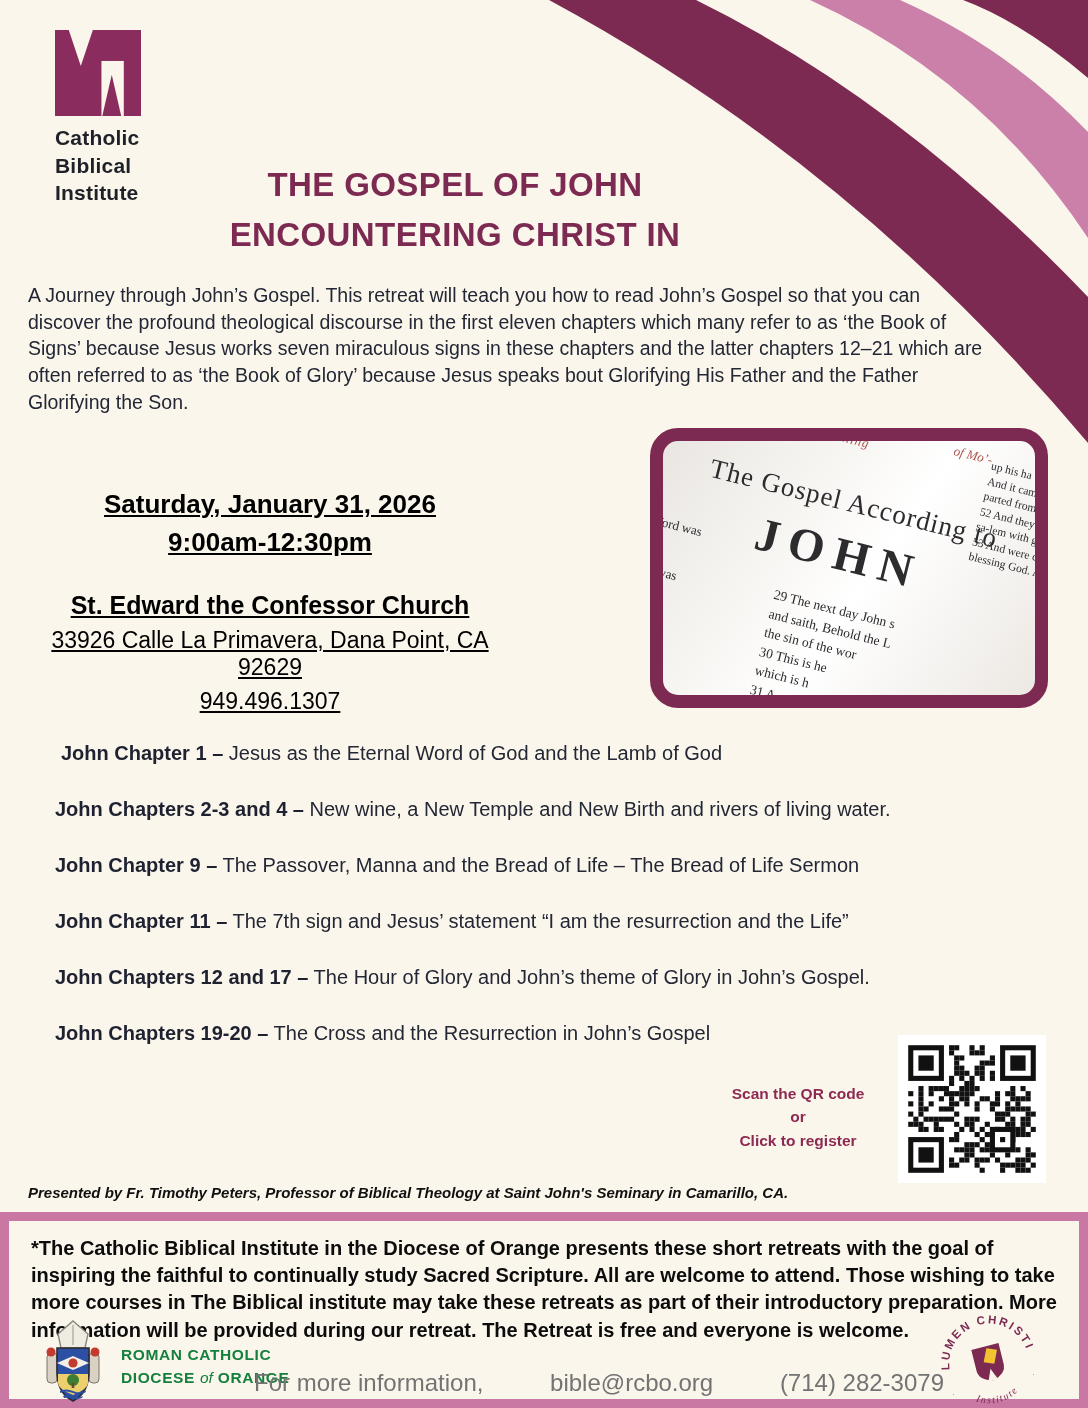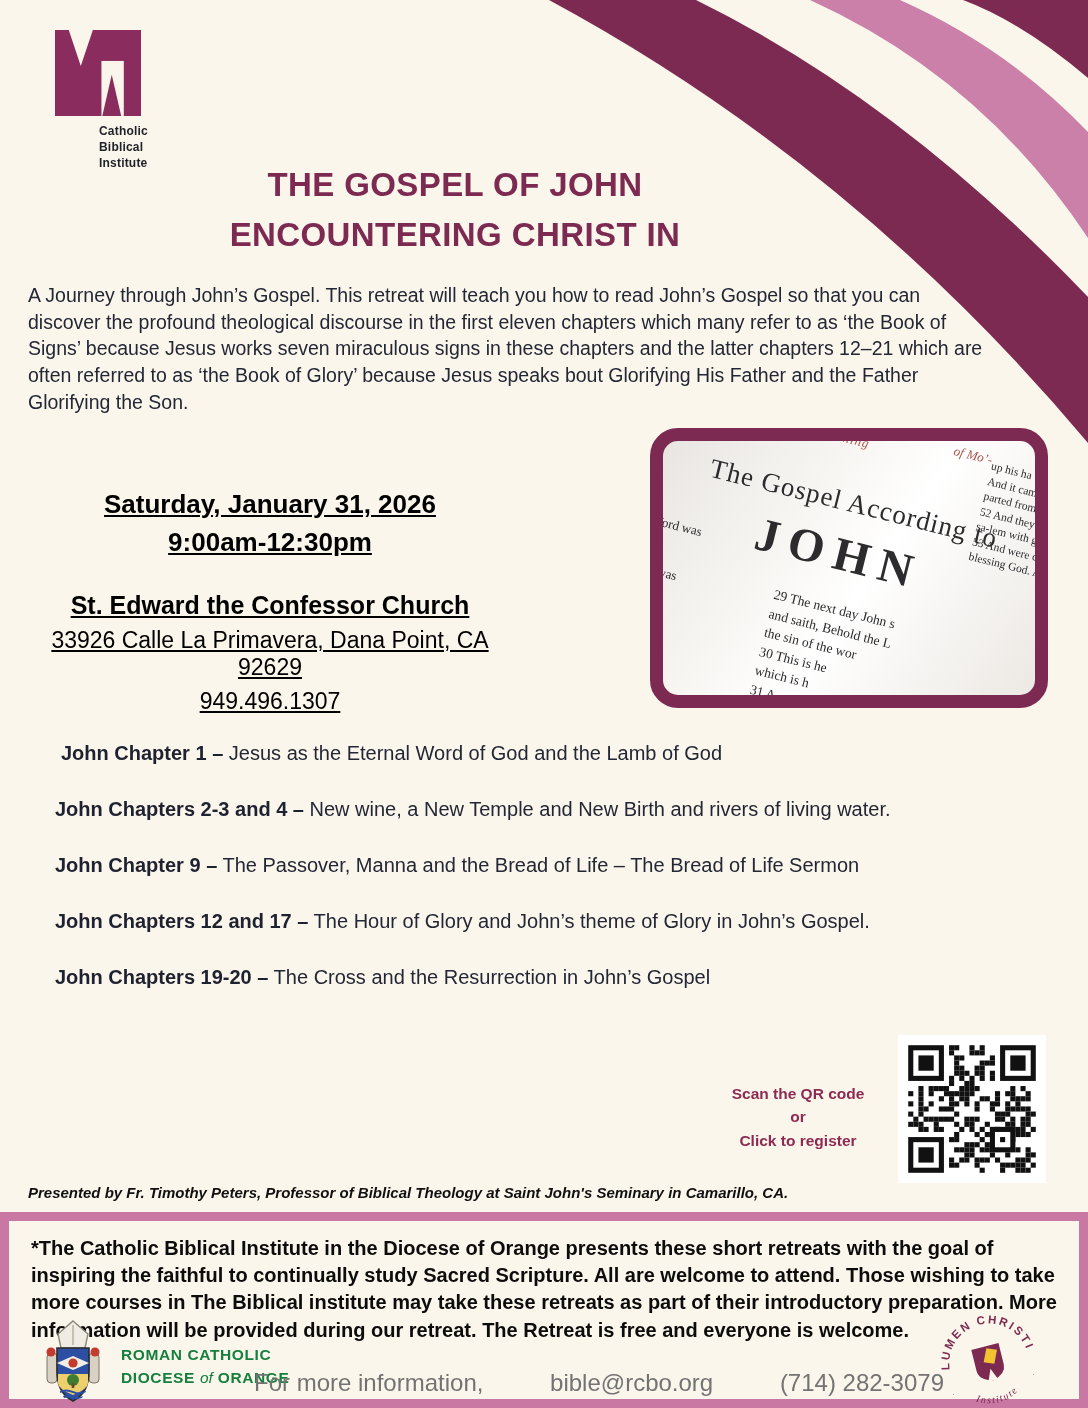--- a/index.html
+++ b/index.html
@@ -5,21 +5,21 @@
   html,body{margin:0;padding:0;background:#e8e4da;}
   .page{
     position:relative; width:1088px; height:1408px; margin:0 auto;
     background:#fbf6eb; overflow:hidden;
     font-family:"Liberation Sans", sans-serif; color:#23273a;
   }
   .abs{position:absolute;}
   
   .swoosh{left:0;top:0;width:1088px;height:460px;pointer-events:none;}
   .cbi-logo{left:55px;top:30px;width:86px;height:86px;}
-  .cbi-name{left:55px;top:124px;font-size:12px;font-weight:bold;line-height:1.32;color:#1f2128;white-space:pre-line;letter-spacing:.2px;margin-left:44px;}
+  .cbi-name{left:55px;top:124px;font-size:21px;font-weight:bold;line-height:1.32;color:#1f2128;white-space:pre-line;letter-spacing:.2px;}
   .title{left:150px;top:160px;width:610px;text-align:center;font-weight:bold;
          font-size:33px;line-height:1.5;color:#7d2a52;letter-spacing:.4px;}
   
   .intro{left:28px;top:282px;width:963px;font-size:19.5px;line-height:1.37;color:#232735;}
   
   .event{left:20px;top:486px;width:500px;text-align:center;color:#000000;text-decoration:underline;}
   .event .dt{font-weight:bold;font-size:26px;line-height:1.45;}
   .event .venue{font-weight:bold;font-size:25px;margin-top:30px;}
   .event .addr{font-size:23px;margin-top:7px;}
   .event .phone{font-size:23px;margin-top:7px;}
@@ -117,20 +117,21 @@
 30  This is he
 which is h
 31  A</div>
     </div>
   </div>
 
   <ul class="abs chapters">
     <li><b>John Chapter 1 –</b><span> Jesus as the Eternal Word of God and the Lamb of God</span></li>
     <li><b>John Chapters 2-3 and 4 –</b><span> New wine, a New Temple and New Birth and rivers of living water.</span></li>
     <li><b>John Chapter 9 –</b><span> The Passover, Manna and the Bread of Life – The Bread of Life Sermon</span></li>
+    <li><b>John Chapter 11 –</b><span> The 7th sign and Jesus’ statement “I am the resurrection and the Life”</span></li>
     <li><b>John Chapters 12 and 17 –</b><span> The Hour of Glory and John’s theme of Glory in John’s Gospel.</span></li>
     <li><b>John Chapters 19-20 –</b><span> The Cross and the Resurrection in John’s Gospel</span></li>
   </ul>
 
   <div class="abs register">
     <div>Scan the QR code</div>
     <div>or</div>
     <div>Click to register</div>
   </div>
   <svg class="abs qr" id="qr" viewBox="0 0 145 145" aria-hidden="true">

